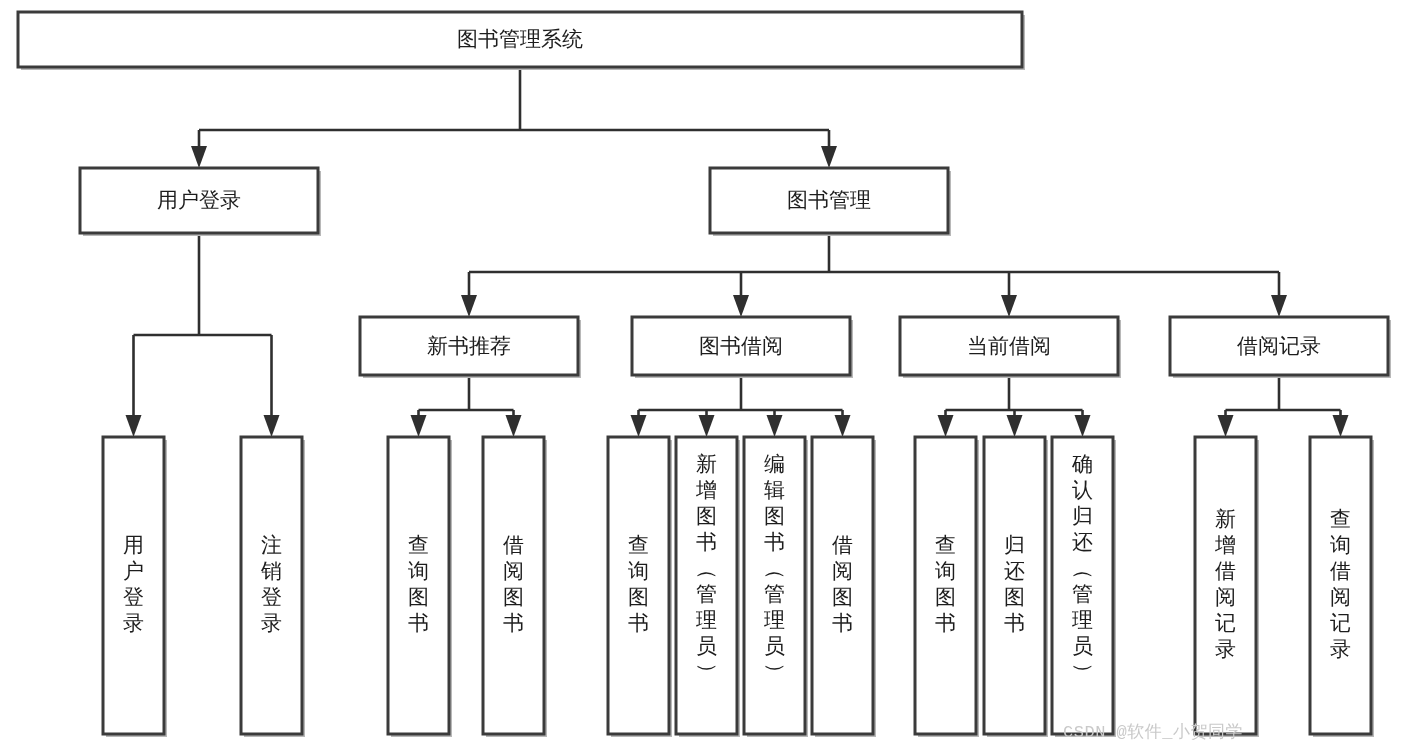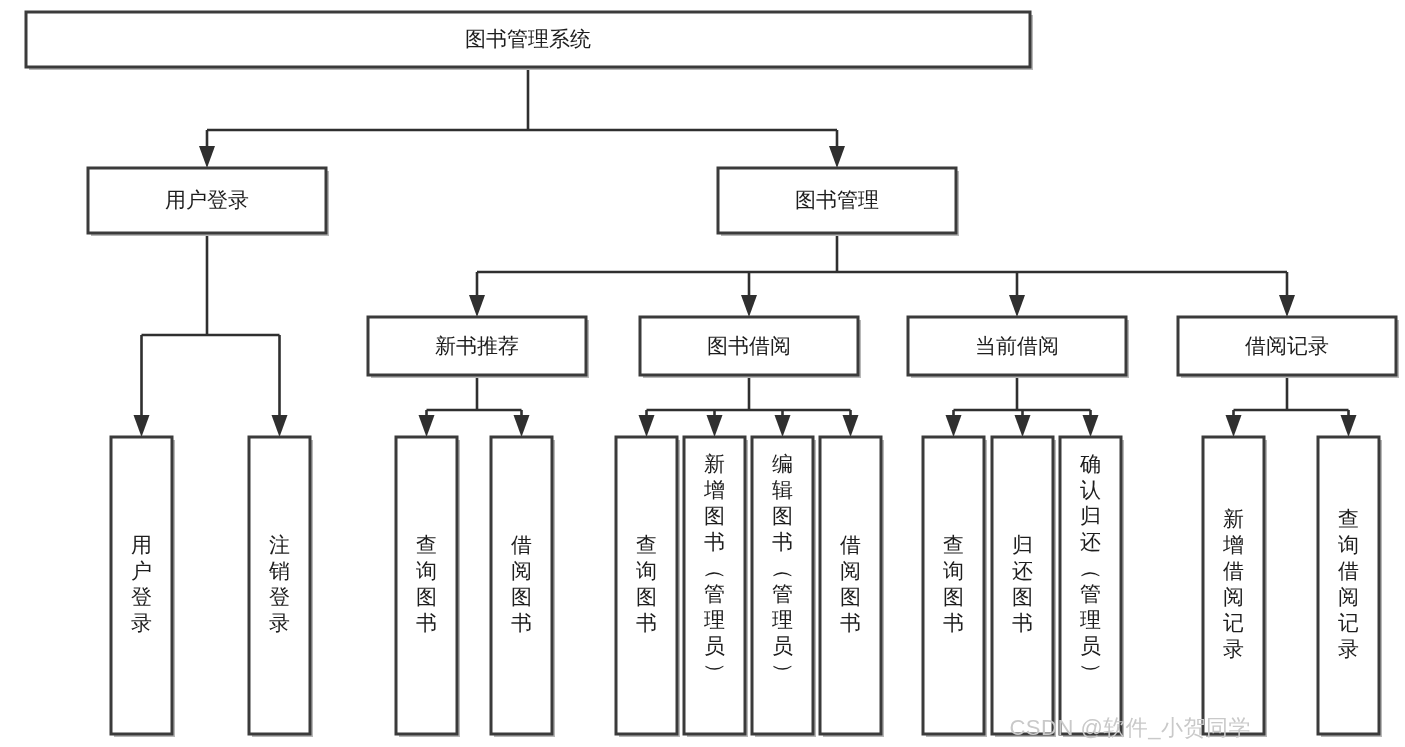--- a/index.html
+++ b/index.html
@@ -9,21 +9,21 @@
   }
   body {
     width: 1405px;
     height: 747px;
     font-family: "Liberation Sans", "DejaVu Sans", sans-serif;
     position: relative;
     overflow: hidden;
   }
   #diagram-root {
     position: absolute;
-    left: 8px;
+    left: 0;
     top: 0;
     width: 1251px;
     height: 747px;
   }
   svg.diagram {
     display: block;
     width: 1405px;
     height: 747px;
   }
   .node-box {
@@ -56,22 +56,22 @@
     font-family: "Liberation Sans", "DejaVu Sans", sans-serif;
     font-size: 21px;
     fill: #1d1d1d;
     text-anchor: middle;
     dominant-baseline: middle;
   }
   .watermark {
     position: absolute;
     right: 8px;
     bottom: 4px;
-    font-family: Liberation Sans, sans-serif;
-    font-size: 22px;
+    font-family: Liberation Mono, monospace;
+    font-size: 17px;
     color: #c9c9c9;
     white-space: nowrap;
     letter-spacing: 0.5px;
     pointer-events: none;
   }
 </style>
 </head>
 <body>
 
 <div id="diagram-root">

